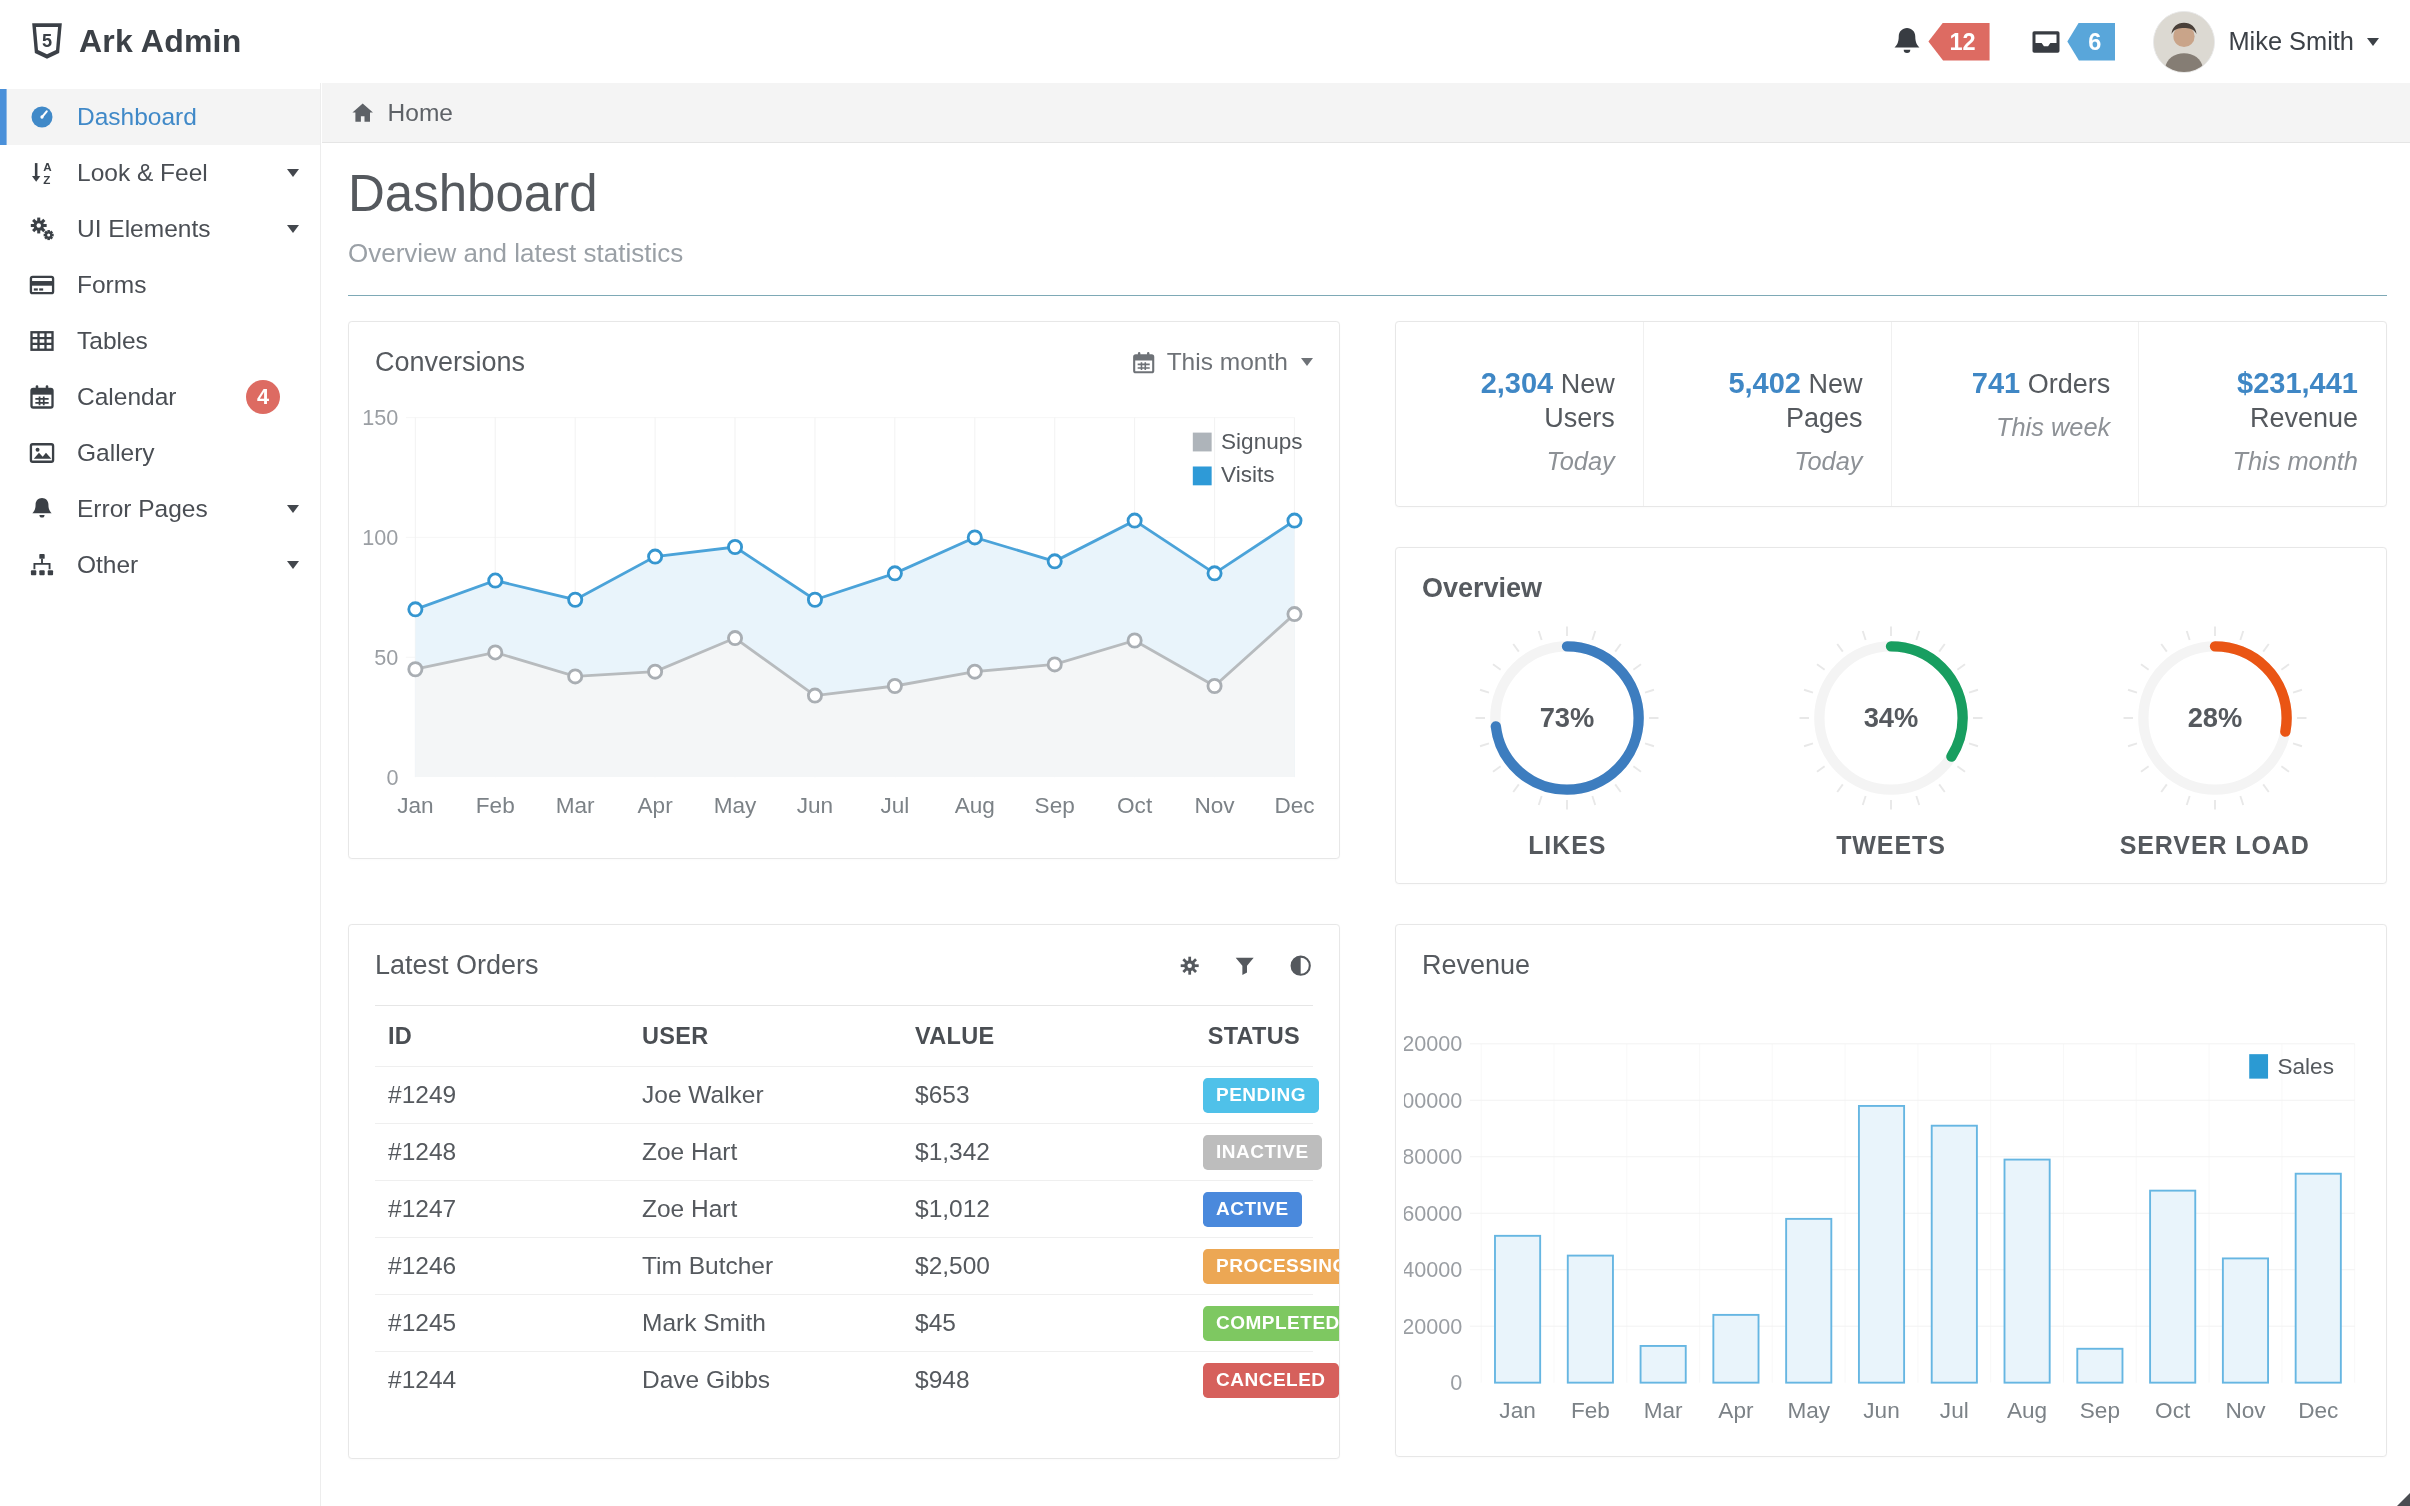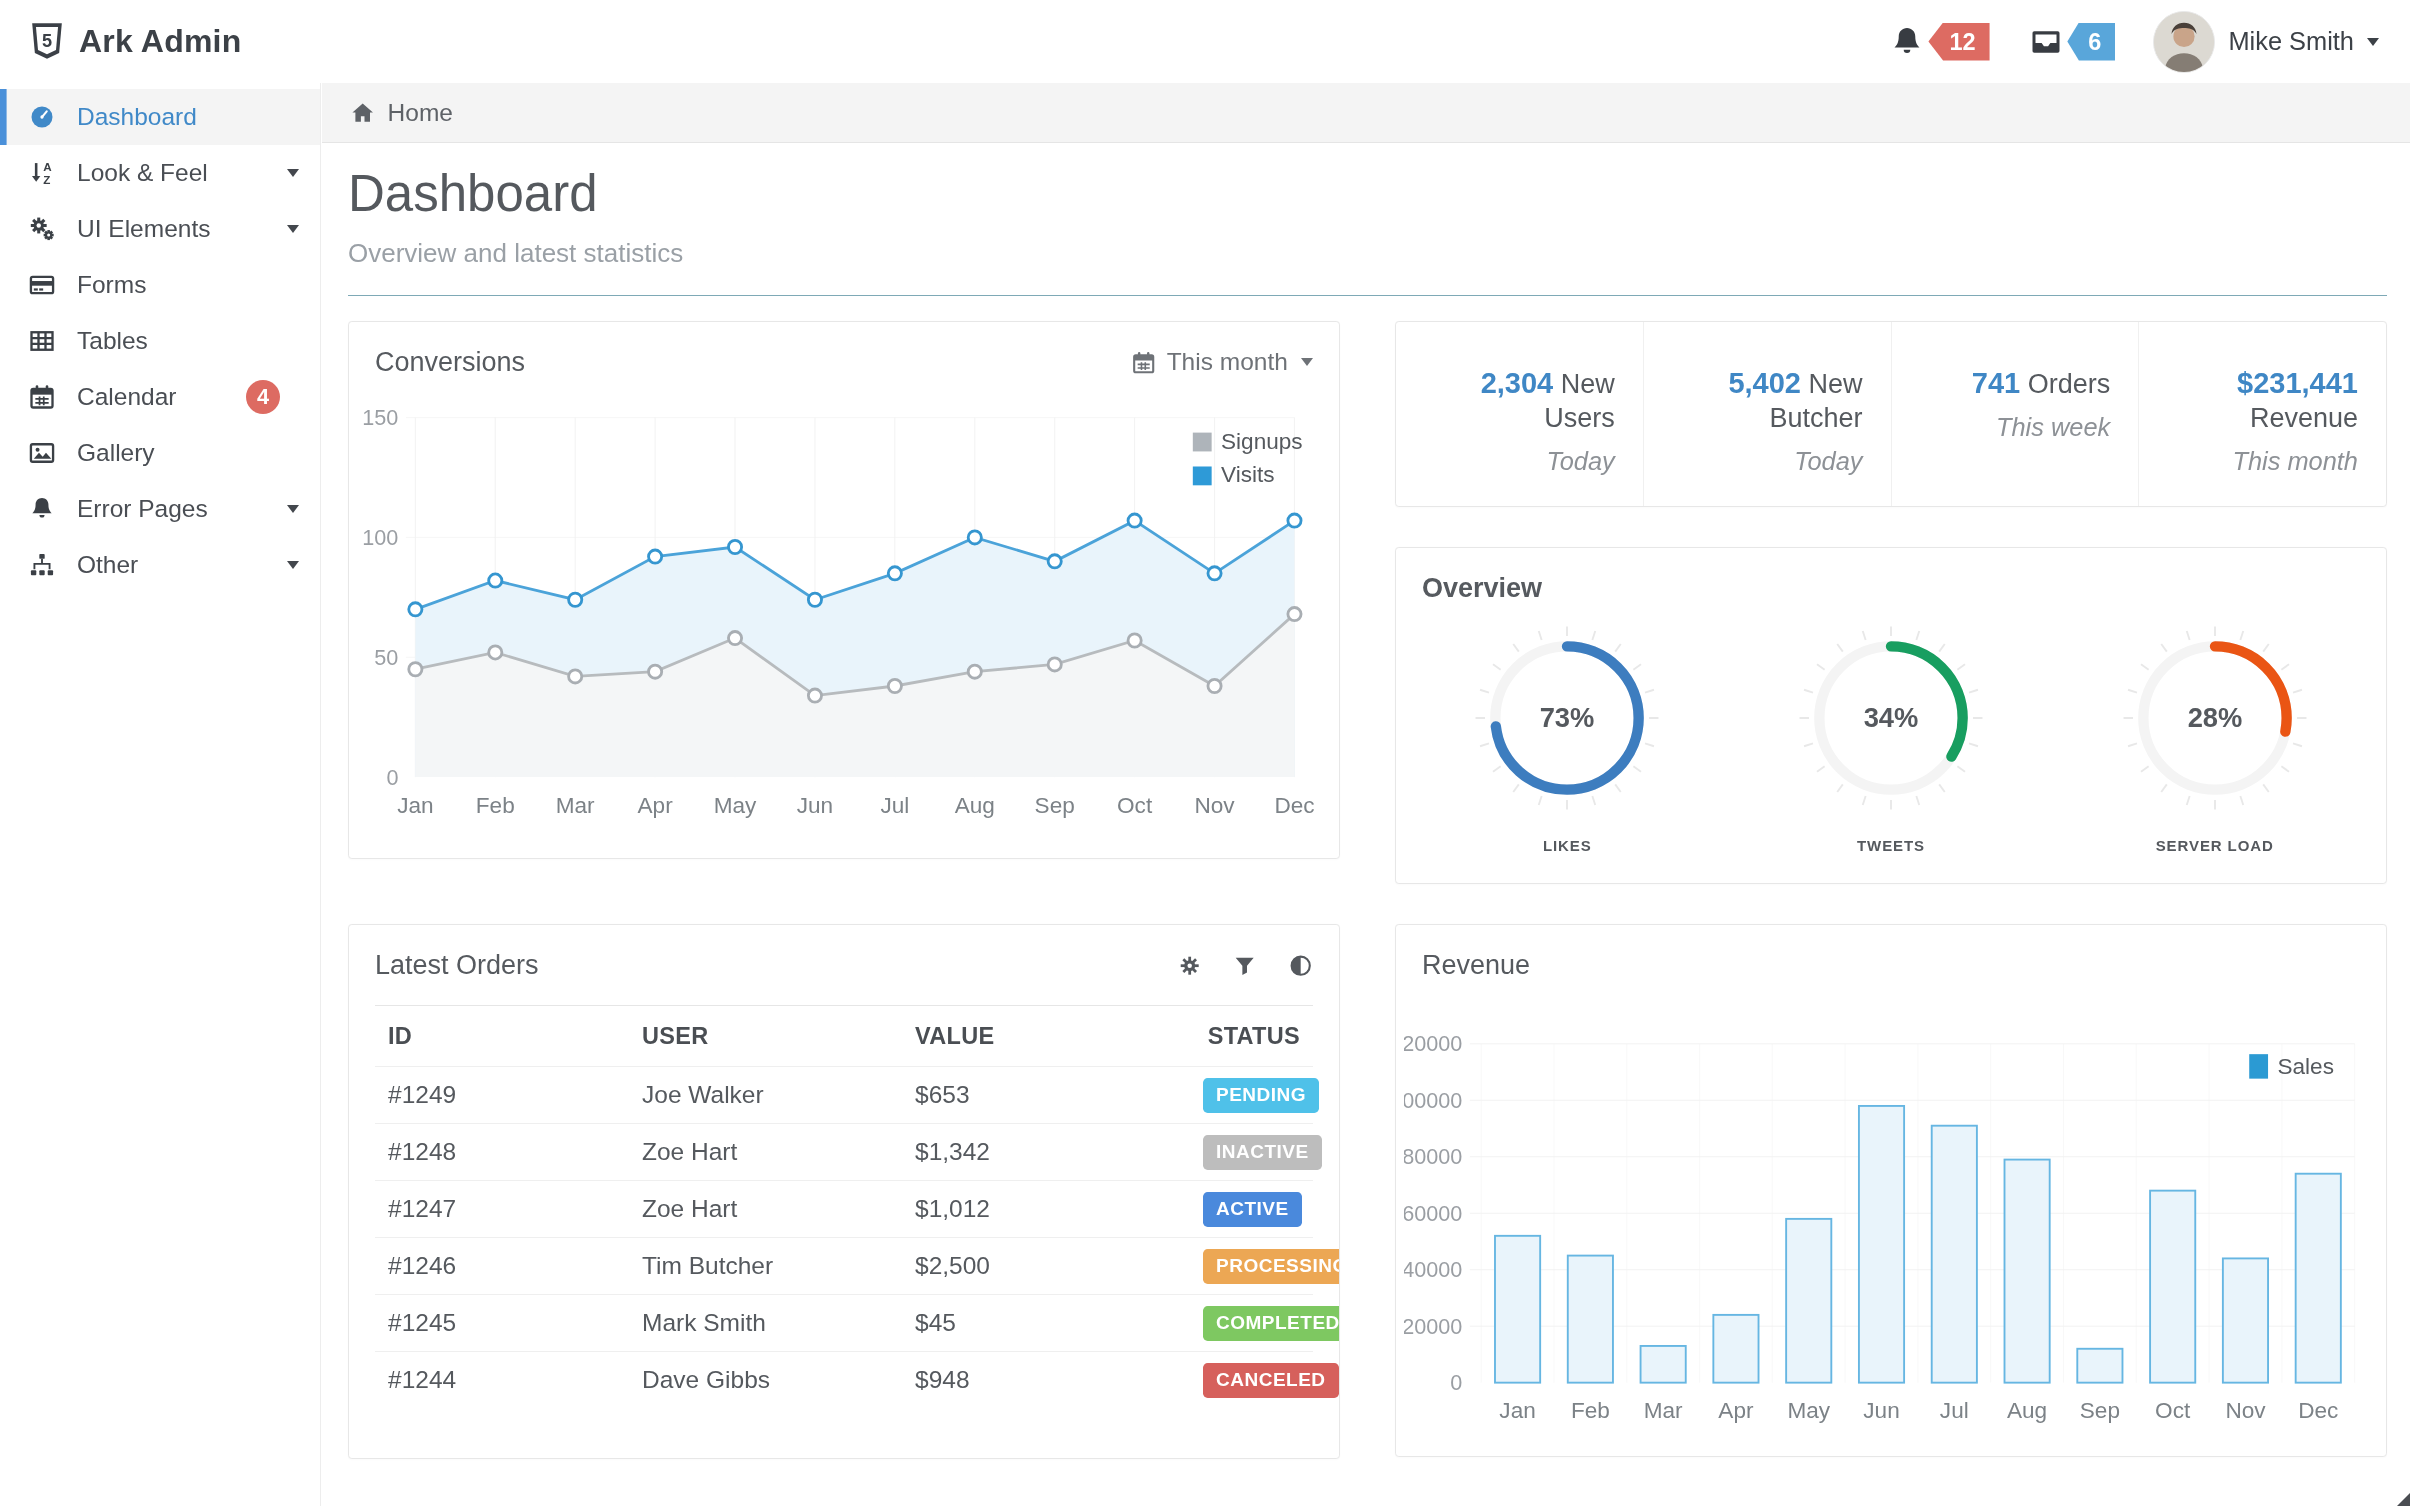--- a/index.html
+++ b/index.html
@@ -66,21 +66,21 @@
   .stats { display:flex; height:100%; }
   .stat { flex:1; padding:43px 28px 0; text-align:right; }
   .stat + .stat { border-left:0.9px solid #f0f0f0; }
   .stat-line { font-size:27px; color:#55595e; line-height:1.25; }
   .stat-value { font-weight:bold; color:#3f87c5; font-size:29px; }
   .stat-period { margin-top:11.3px; font-style:italic; color:#8d9196; font-size:25.4px; }
 
   
   .gauges { display:flex; justify-content:space-around; padding:15px 9.4px 0; }
   .gauge { width:282px; text-align:center; }
-  .gauge-label { margin-top:17px; font-size:15px; color:#55595e; letter-spacing:0.9px;text-align:center; }
+  .gauge-label { margin-top:11px; font-size:25px; color:#55595e; letter-spacing:0.9px;text-align:center; }
 
   
   .orders-tools { display:flex; gap:30px; align-items:center; }
   .tool-btn { width:25.4px; height:25.4px; color:#55595e; cursor:pointer; }
   .tool-btn svg { width:100%; height:100%; }
   .orders-table { margin:24.5px 26px 0; border-top:0.9px solid #e6e6e6; }
   .t-head, .t-row { display:grid; grid-template-columns:254px 273px 264px 1fr; align-items:center; padding:0 13px; }
   .t-head { height:60px; font-weight:bold; font-size:23.5px; color:#4a4e53; letter-spacing:0.3px; }
   .t-row { height:57px; border-top:0.9px solid #efefef; font-size:24.5px; color:#55595e; }
   .t-head .c-status, .t-row .c-status { text-align:right; }
@@ -409,21 +409,21 @@
       </div>
 
       <div class="col-right">
         <section class="panel" id="stats-panel">
           <div class="stats" id="stats-row">
               <div class="stat">
                 <div class="stat-line"><span class="stat-value">2,304</span><span> New Users</span></div>
                 <div class="stat-period">Today</div>
               </div>
               <div class="stat">
-                <div class="stat-line"><span class="stat-value">5,402</span><span> New Butcher</span></div>
+                <div class="stat-line"><span class="stat-value">5,402</span><span> New Pages</span></div>
                 <div class="stat-period">Today</div>
               </div>
               <div class="stat">
                 <div class="stat-line"><span class="stat-value">741</span><span> Orders</span></div>
                 <div class="stat-period">This week</div>
               </div>
               <div class="stat">
                 <div class="stat-line"><span class="stat-value">$231,441</span><span style="display: block;"> Revenue</span></div>
                 <div class="stat-period">This month</div>
               </div>

